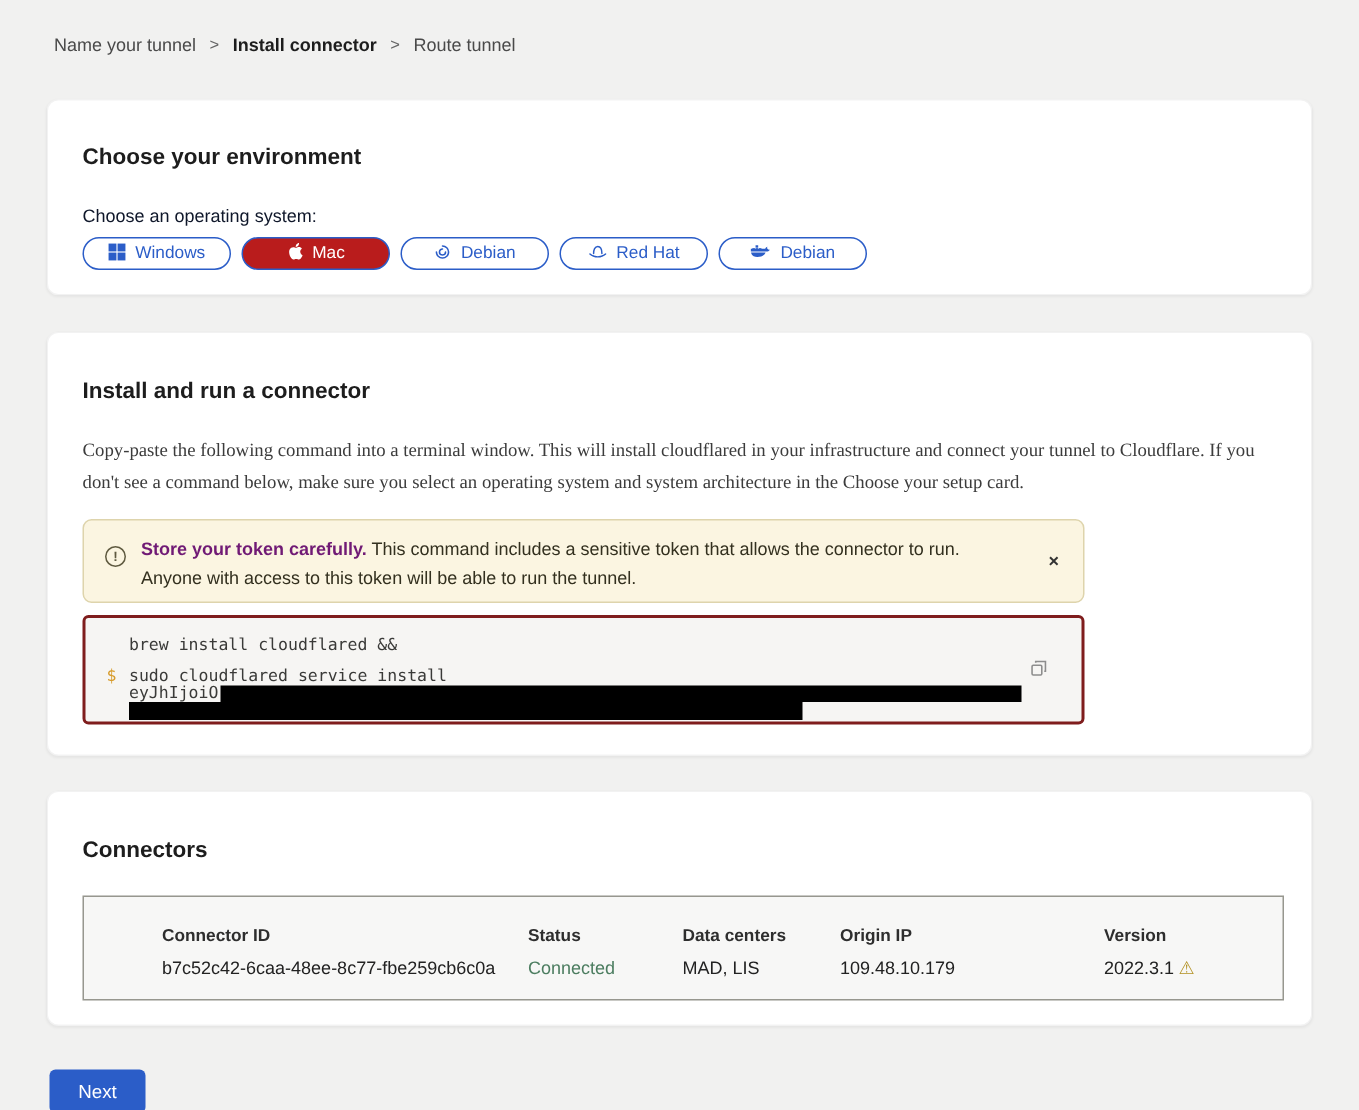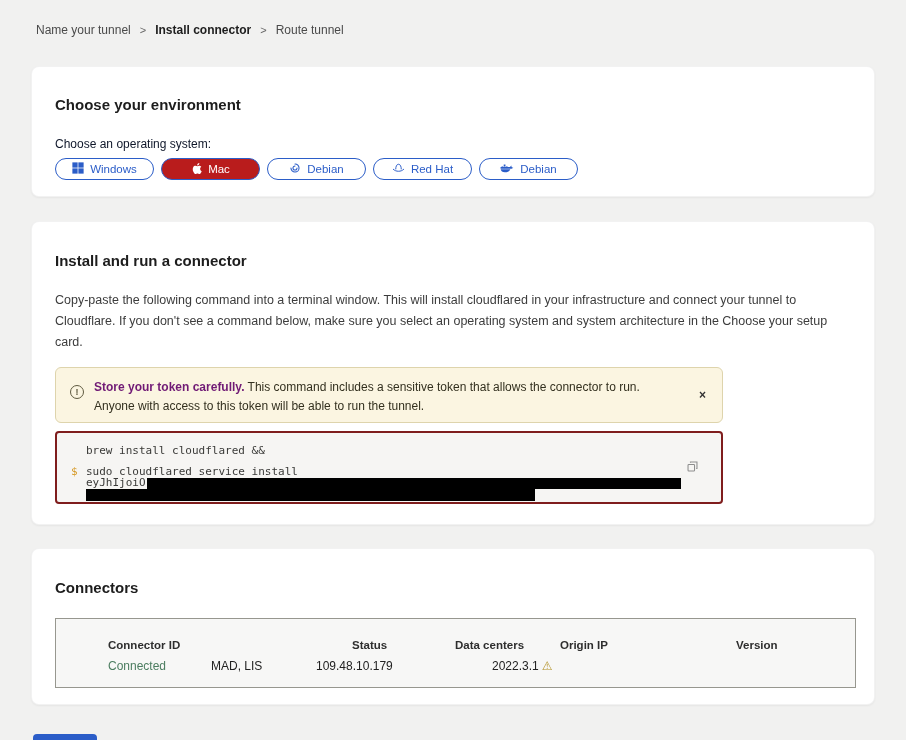--- a/index.html
+++ b/index.html
@@ -51,21 +51,21 @@
     background: #fff; color: #2b5dc8;
     font-family: "Liberation Sans", sans-serif;
     font-size: 11.5px; cursor: pointer;
   }
   .os-btn.selected { background: #b91c1c; color: #fff; }
   .os-btn svg { flex: 0 0 auto; }
 
   
   .desc {
     margin-top: 21px; width: 796px;
-    font-size: 12.5px; color: #3c3c3c; line-height: 21px;
+    font-size: 12.5px; color: #3c3c3c; line-height: 21px; font-family: Liberation Serif, serif;
   }
   .warn-banner {
     margin-top: 14px; width: 668px;
     background: #fbf5e1; border: 1px solid #ded4ac; border-radius: 6px;
     padding: 6px 12px 6px 12px;
     display: flex; align-items: flex-start;
   }
   .info-icon {
     flex: 0 0 auto;
     width: 14px; height: 14px; margin: 11px 10px 0 2px;
@@ -242,20 +242,21 @@
 
     <div class="connectors-table">
       <div class="t-row head">
         <span class="t-col1">Connector ID</span>
         <span class="t-col2">Status</span>
         <span class="t-col3">Data centers</span>
         <span class="t-col4">Origin IP</span>
         <span class="t-col5">Version</span>
       </div>
       <div class="t-row data">
+        <span class="t-col1">b7c52c42-6caa-48ee-8c77-fbe259cb6c0a</span>
         <span class="t-col2 status-connected">Connected</span>
         <span class="t-col3">MAD, LIS</span>
         <span class="t-col4">109.48.10.179</span>
         <span class="t-col5"><span>2022.3.1</span><span class="version-warning">⚠</span></span>
       </div>
     </div>
   </section>
 
   <button class="next-btn">Next</button>
 

